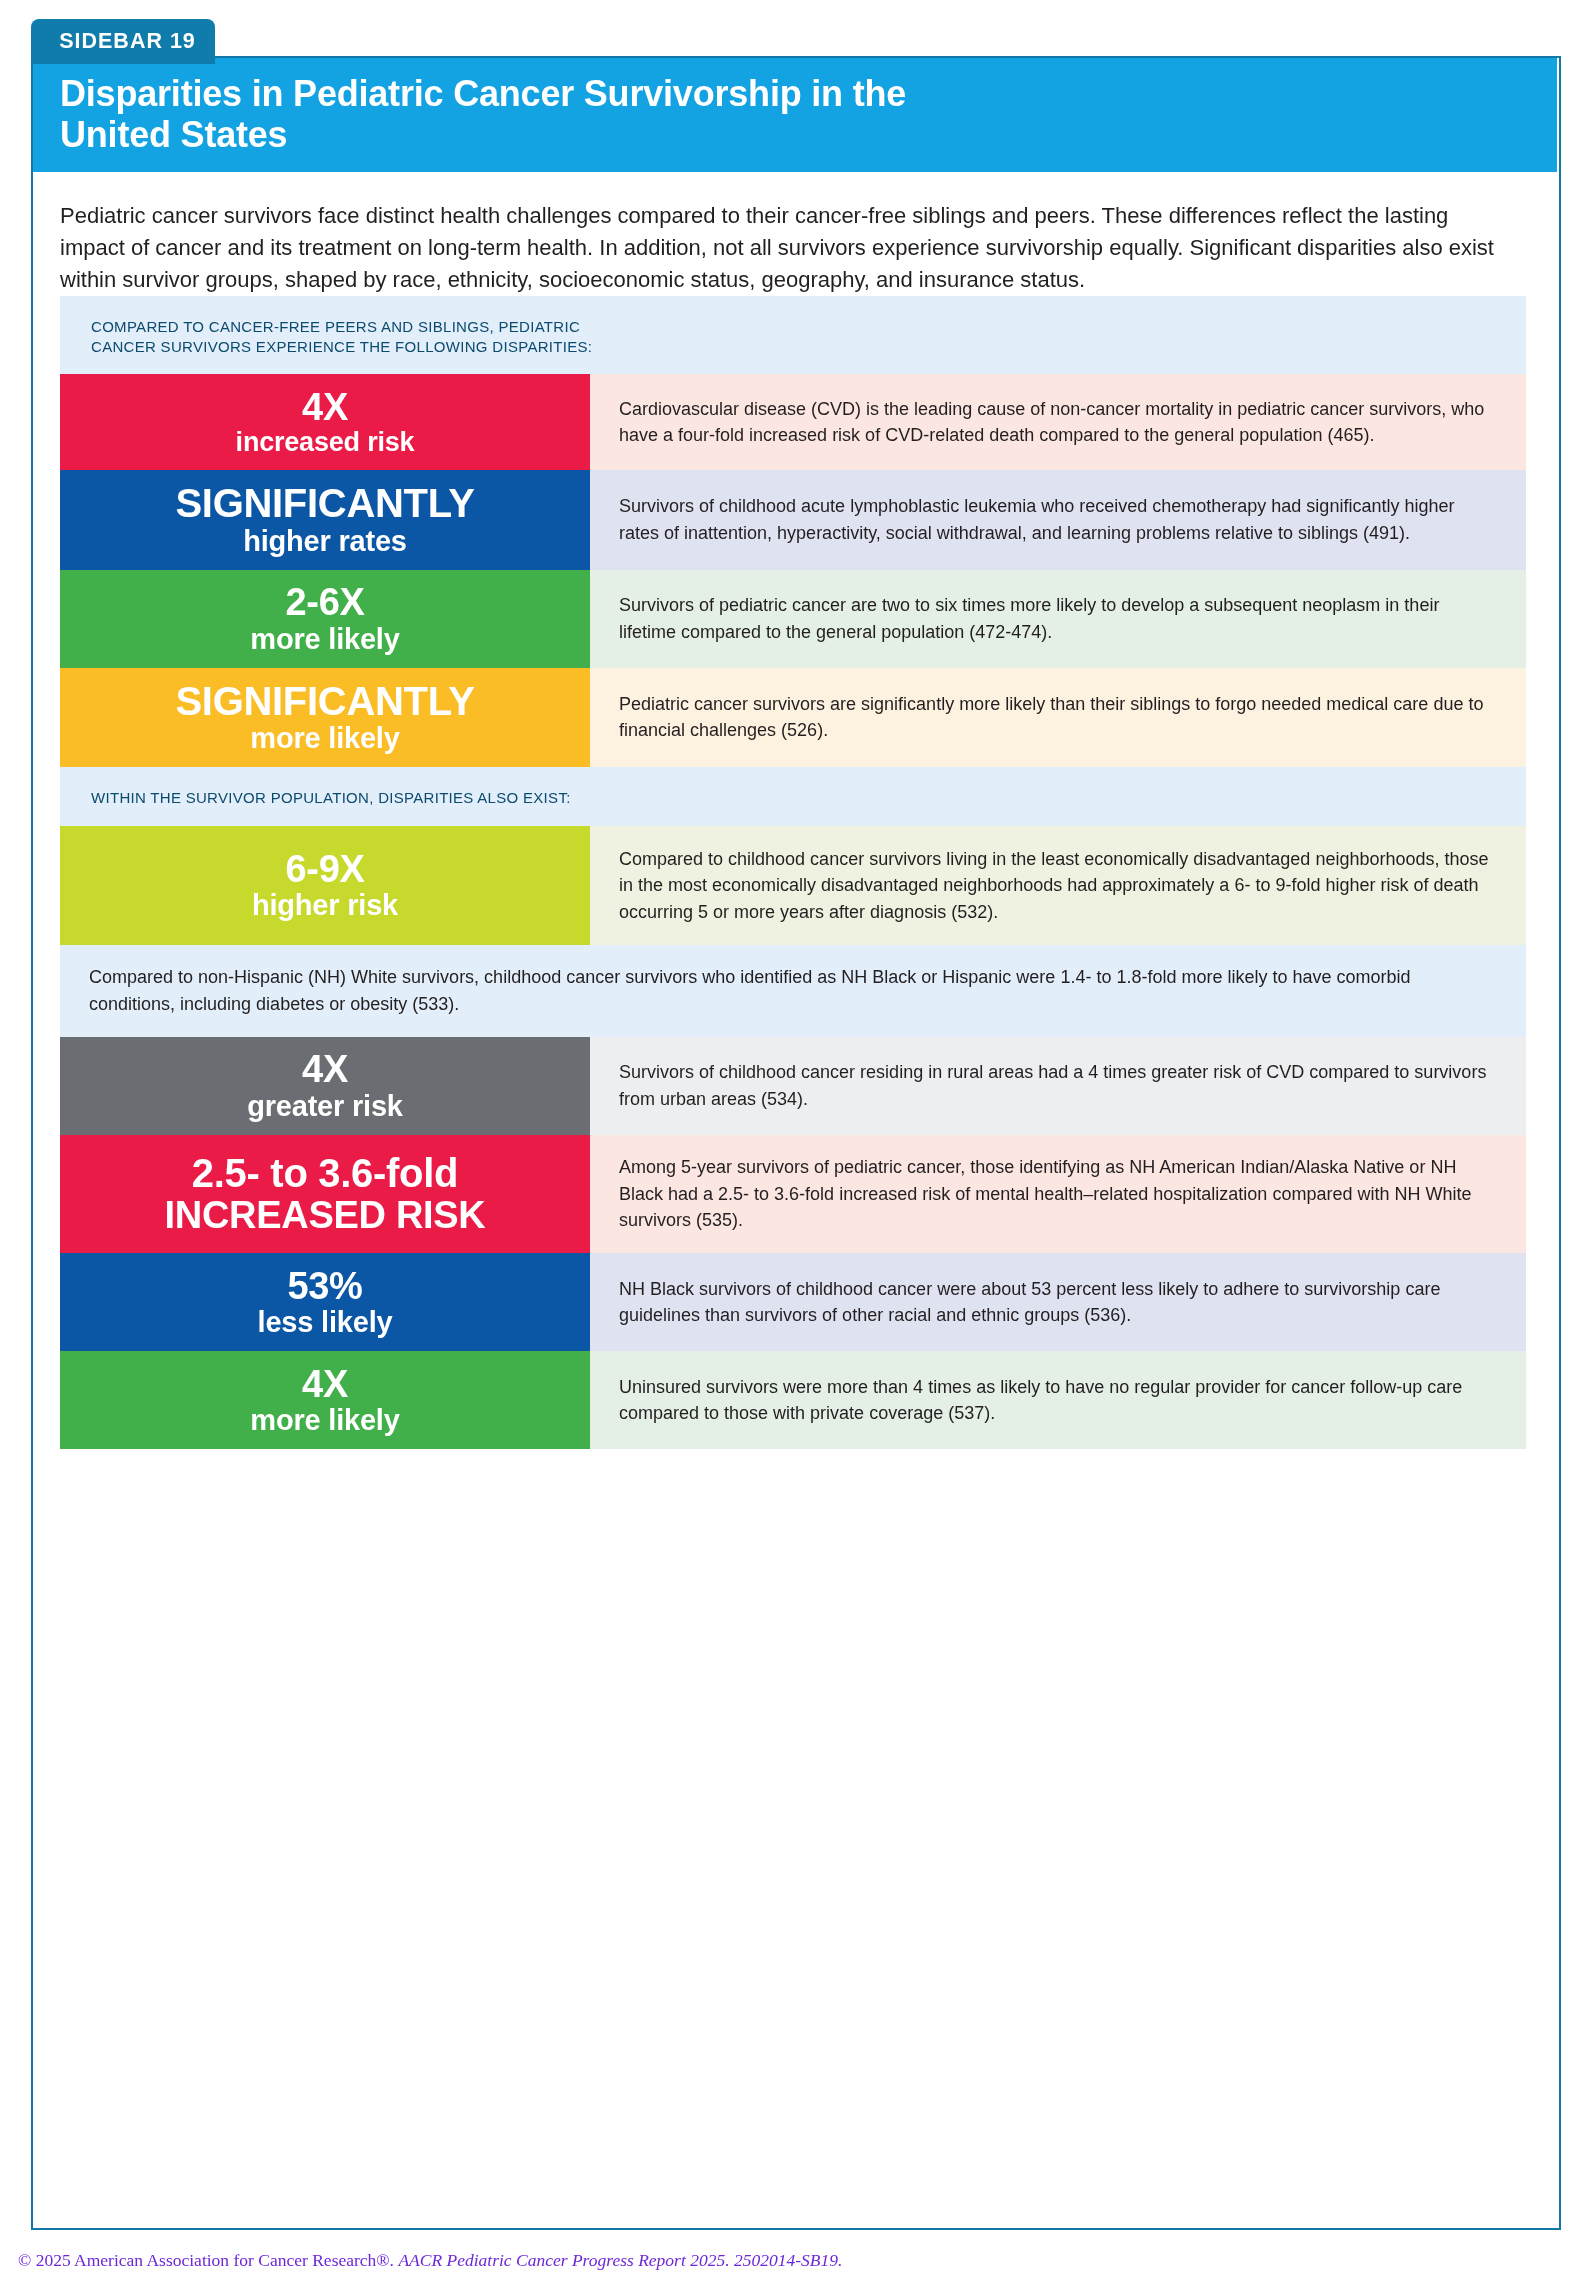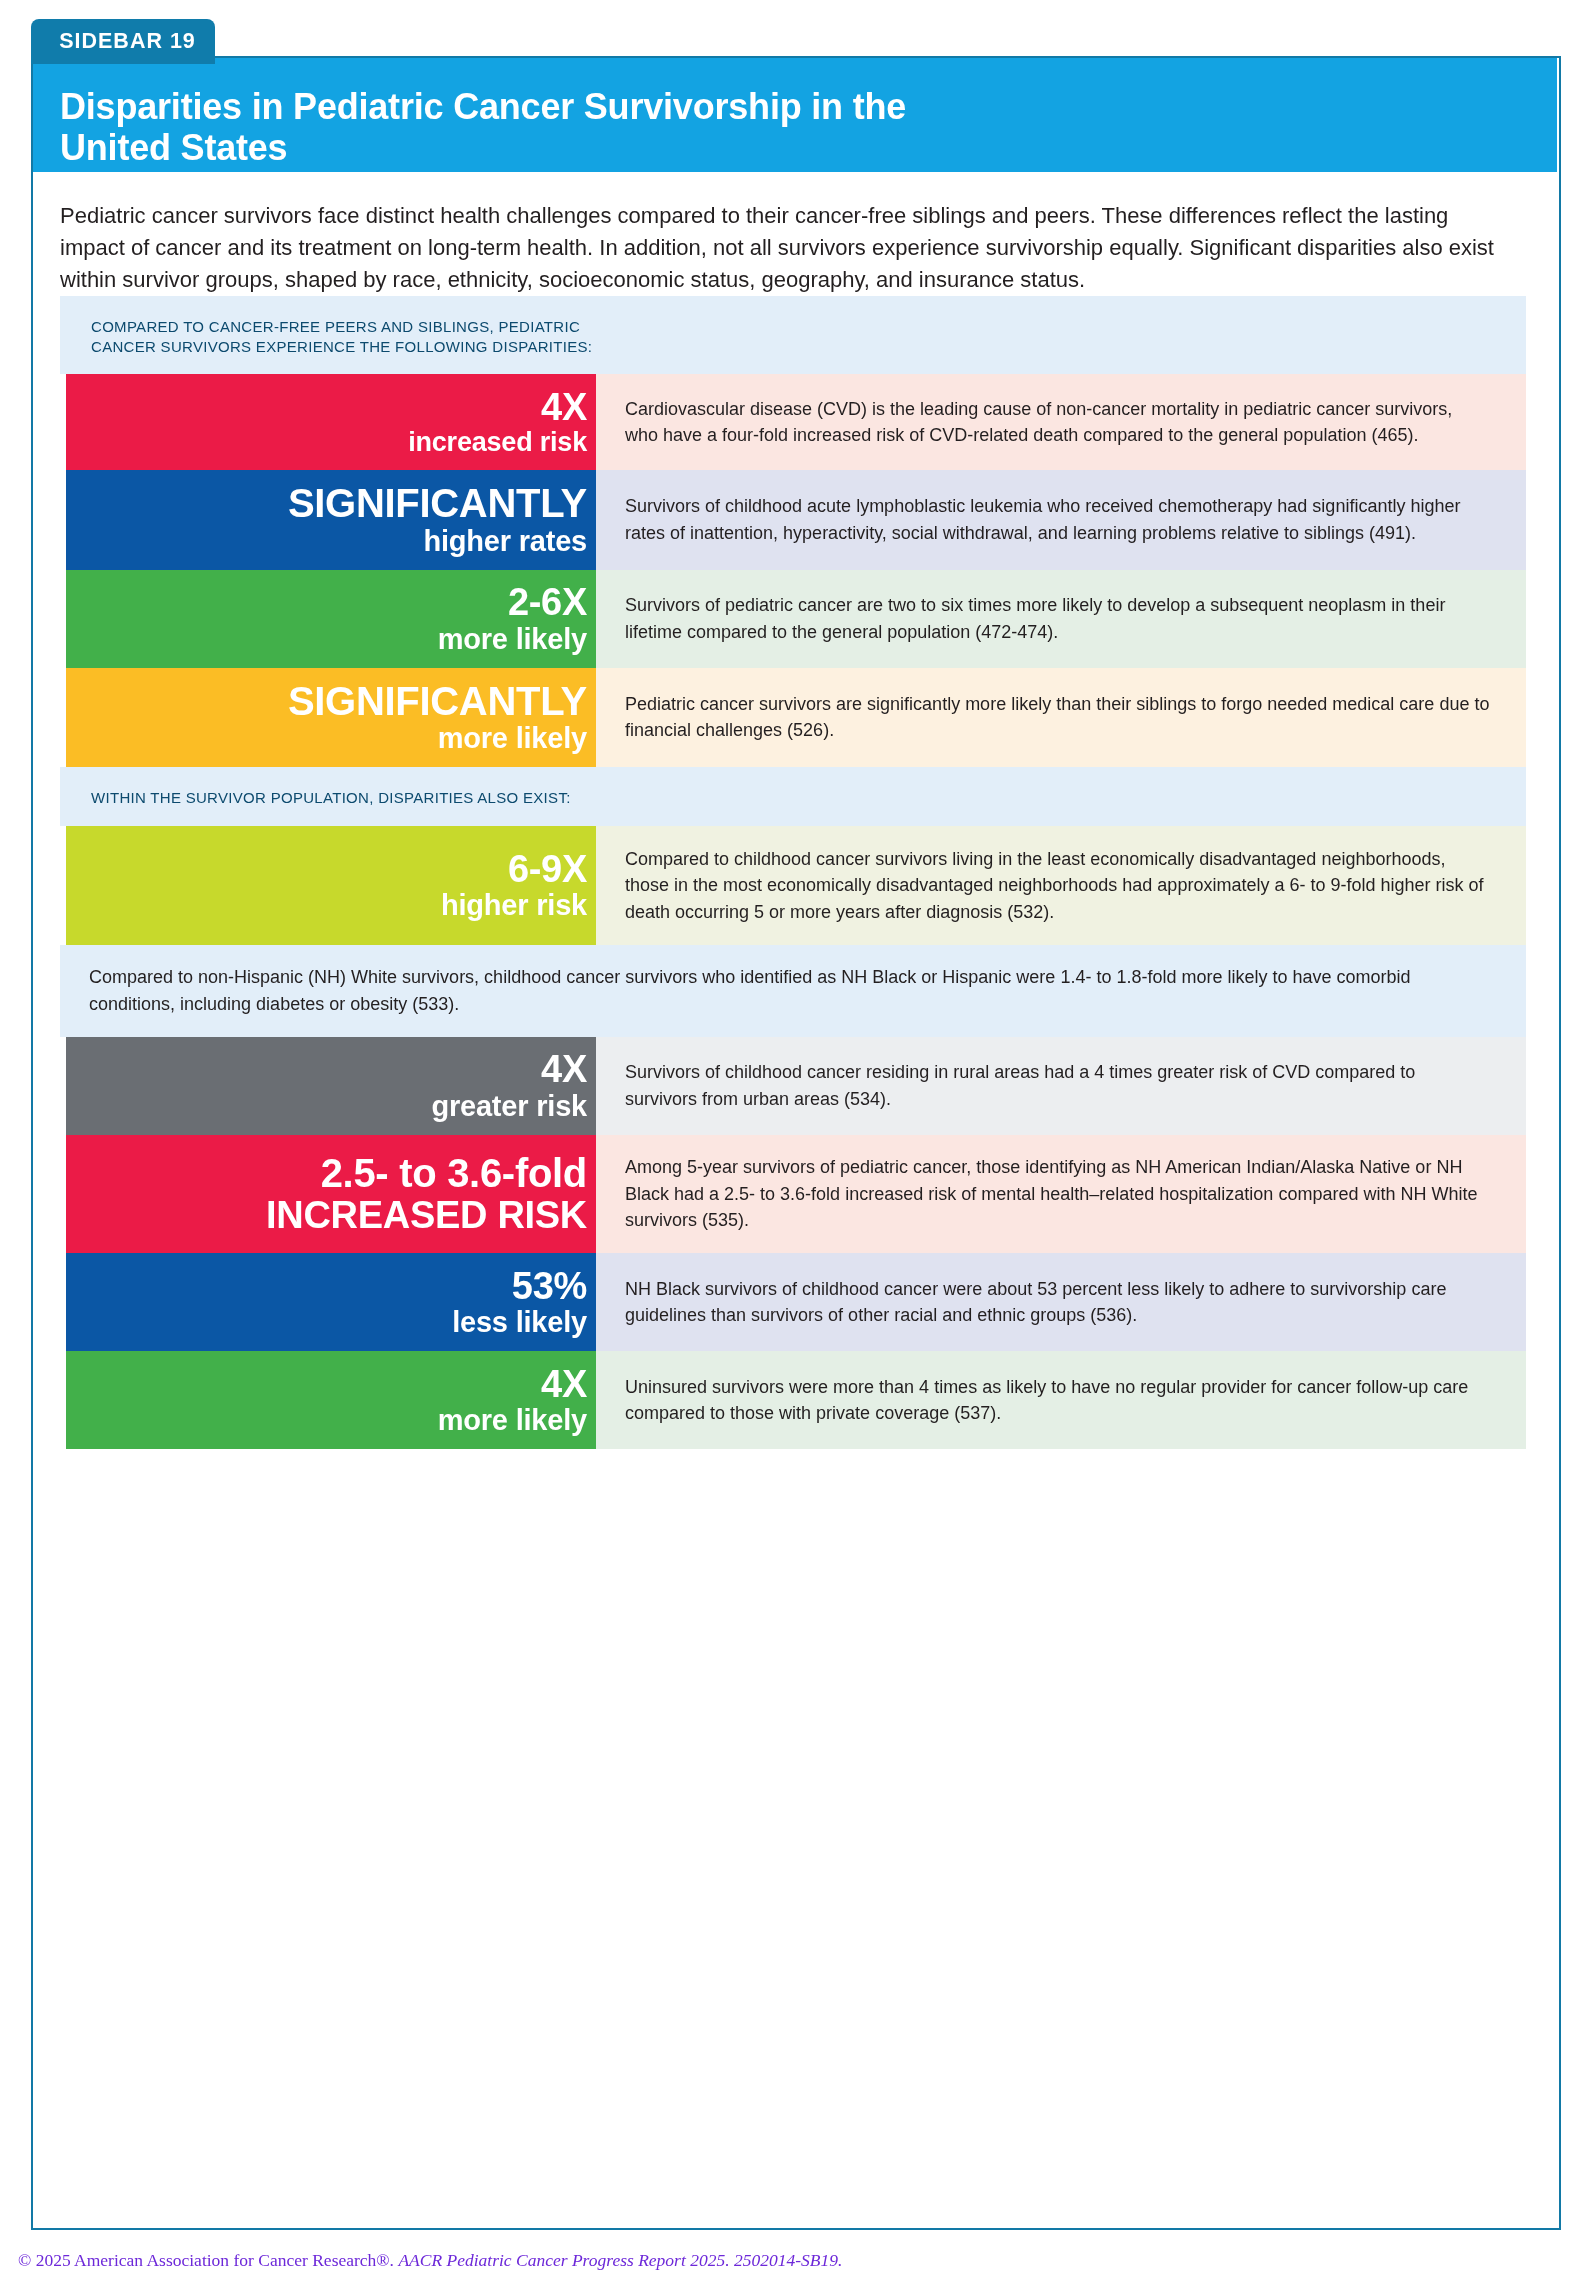--- a/index.html
+++ b/index.html
@@ -51,21 +51,21 @@
   }
 
   
   .header-band {
     position: absolute;
     left: 0;
     top: 0;
     width: 1524px;
     height: 114px;
     background: #13A3E2;
-    padding: 28px 0 0 27px;
+    padding: 15px 0 0 27px;
   }
   .header-title {
     color: #ffffff;
     font-size: 36px;
     font-weight: 700;
     line-height: 1.14;
     letter-spacing: -0.2px;
     max-width: 896px;
   }
 
@@ -103,26 +103,25 @@
   .row {
     display: flex;
     width: 100%;
     align-items: stretch;
   }
   .stat-cell {
     width: 530px;
     flex: 0 0 530px;
     display: flex;
     flex-direction: column;
-    align-items: flex-end;
+    align-items: center;
     justify-content: center;
     color: #ffffff;
     text-align: center;
     padding: 12.5px 9px;
-    margin-left: 6px;
   }
   .stat-big {
     font-size: 38px;
     font-weight: 700;
     line-height: 1.06;
     letter-spacing: -0.3px;
   }
   .stat-big.wide {
     font-size: 40px;
   }

